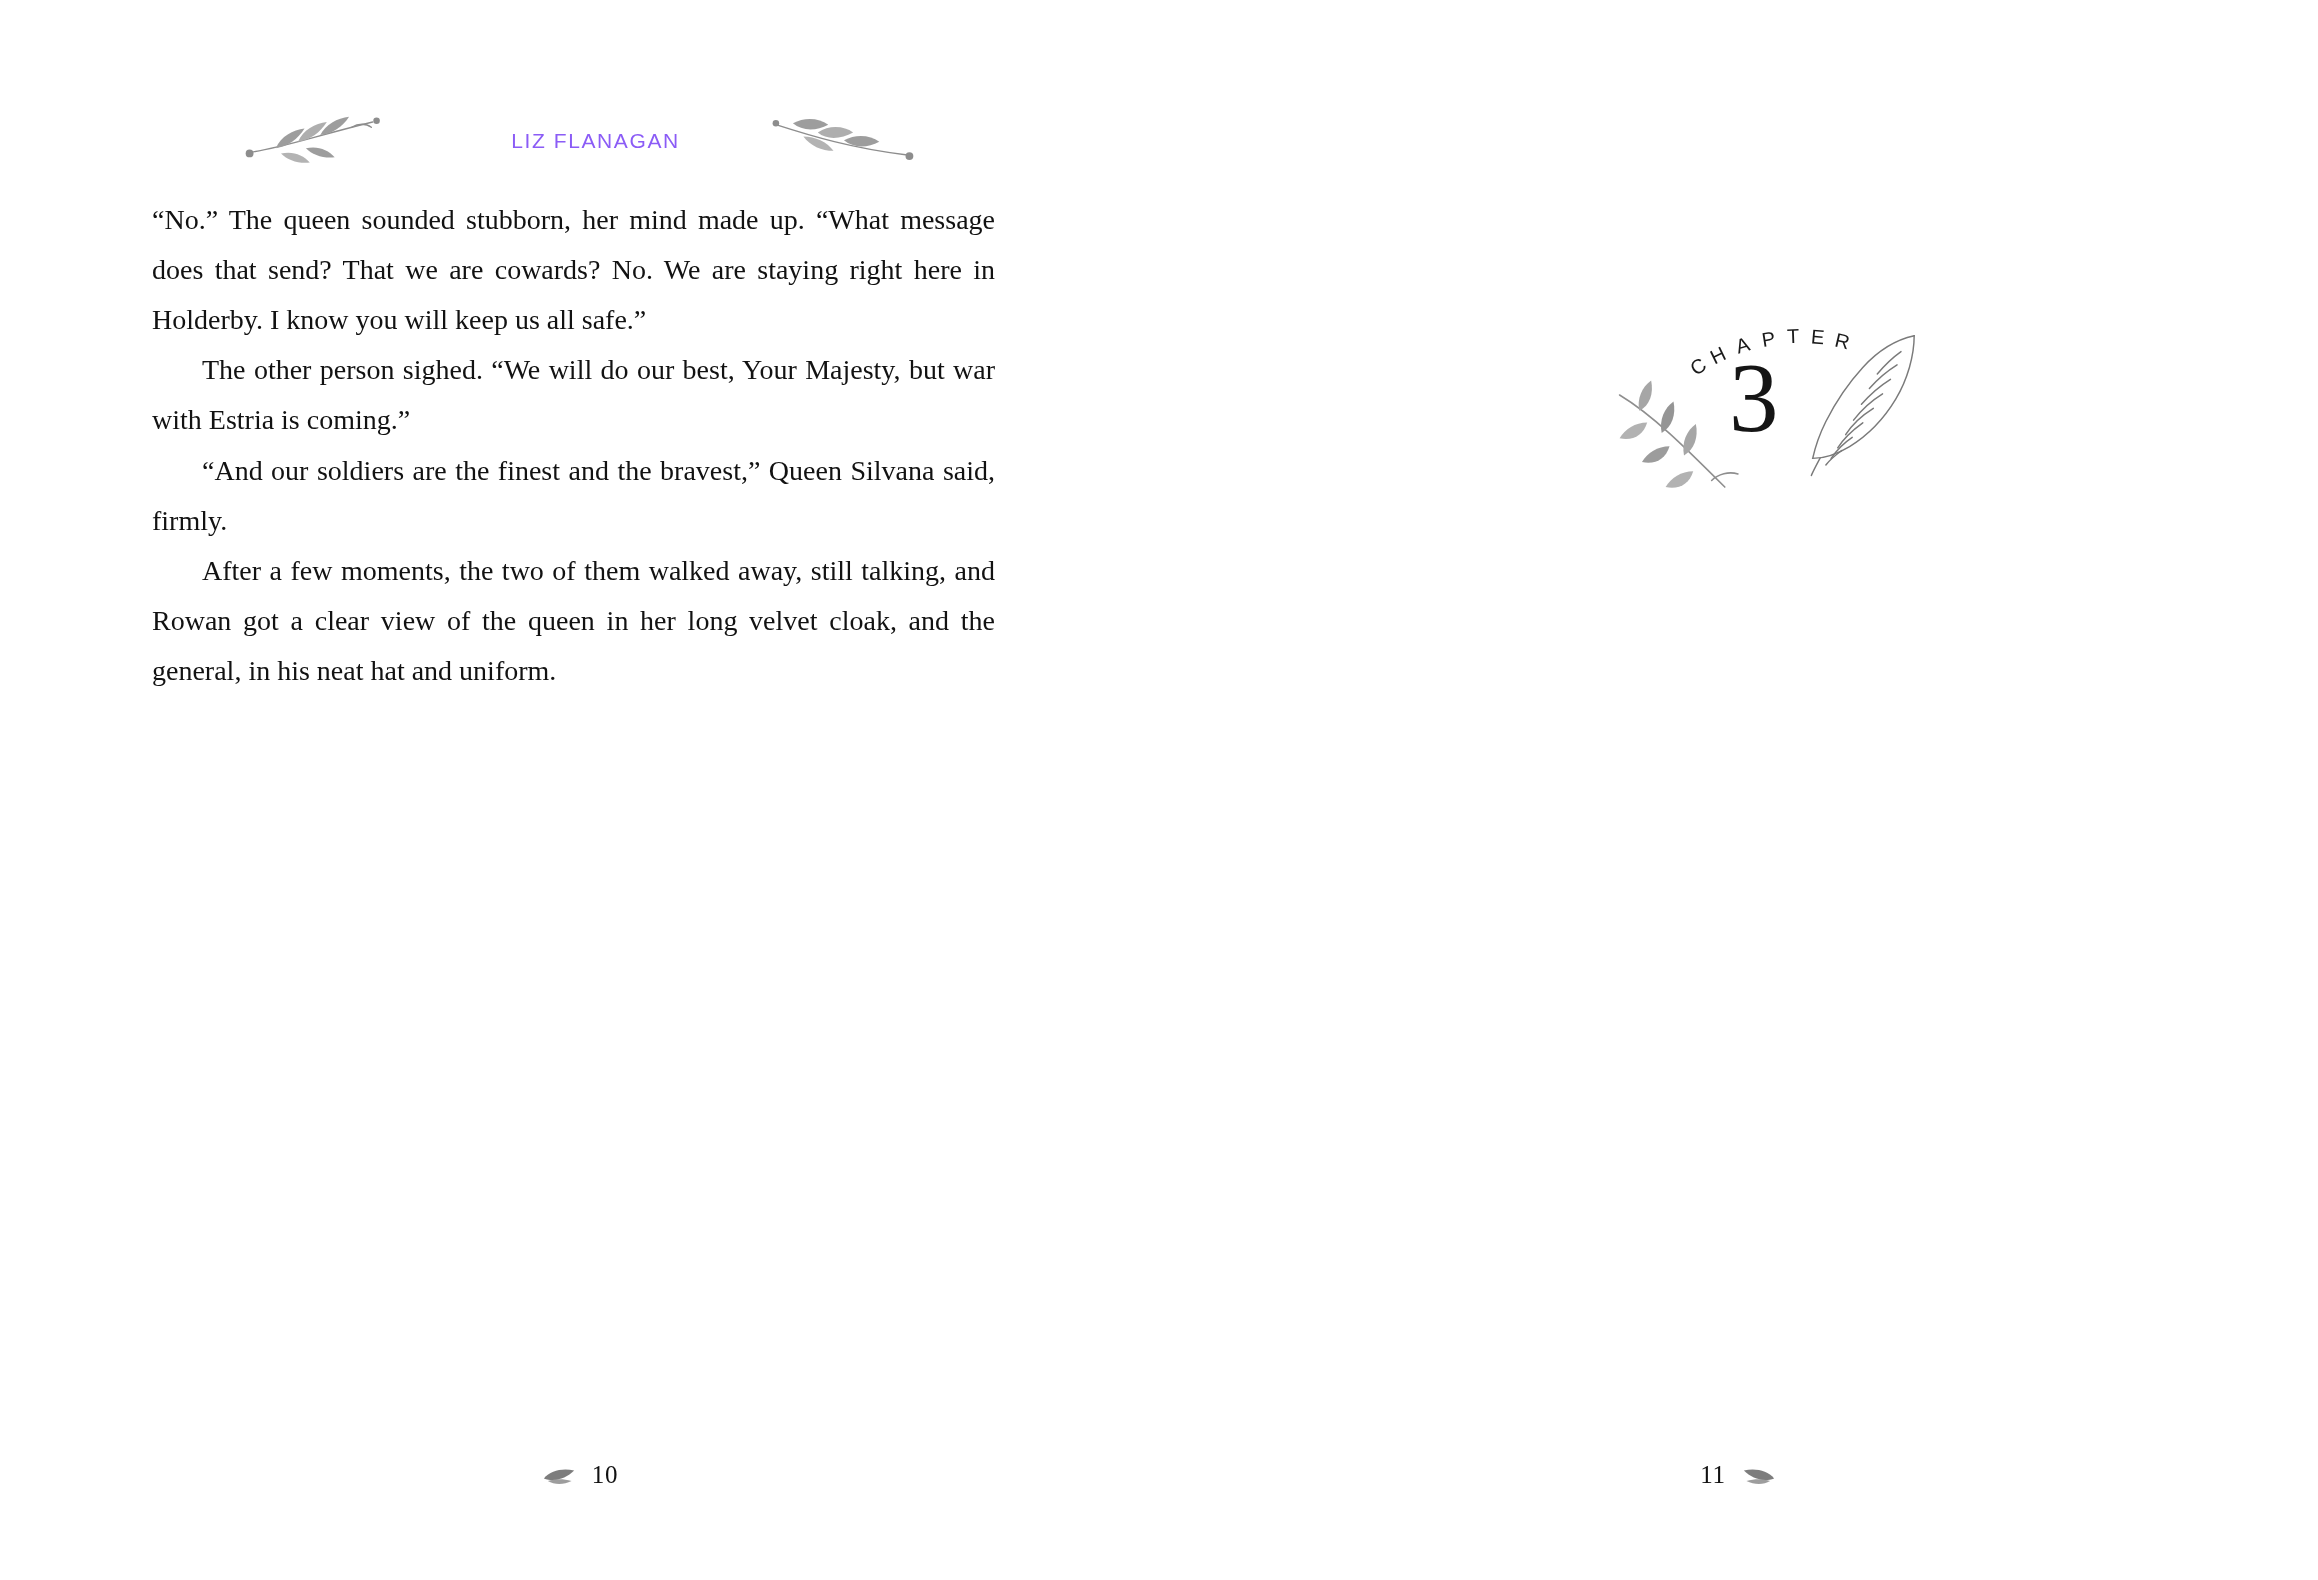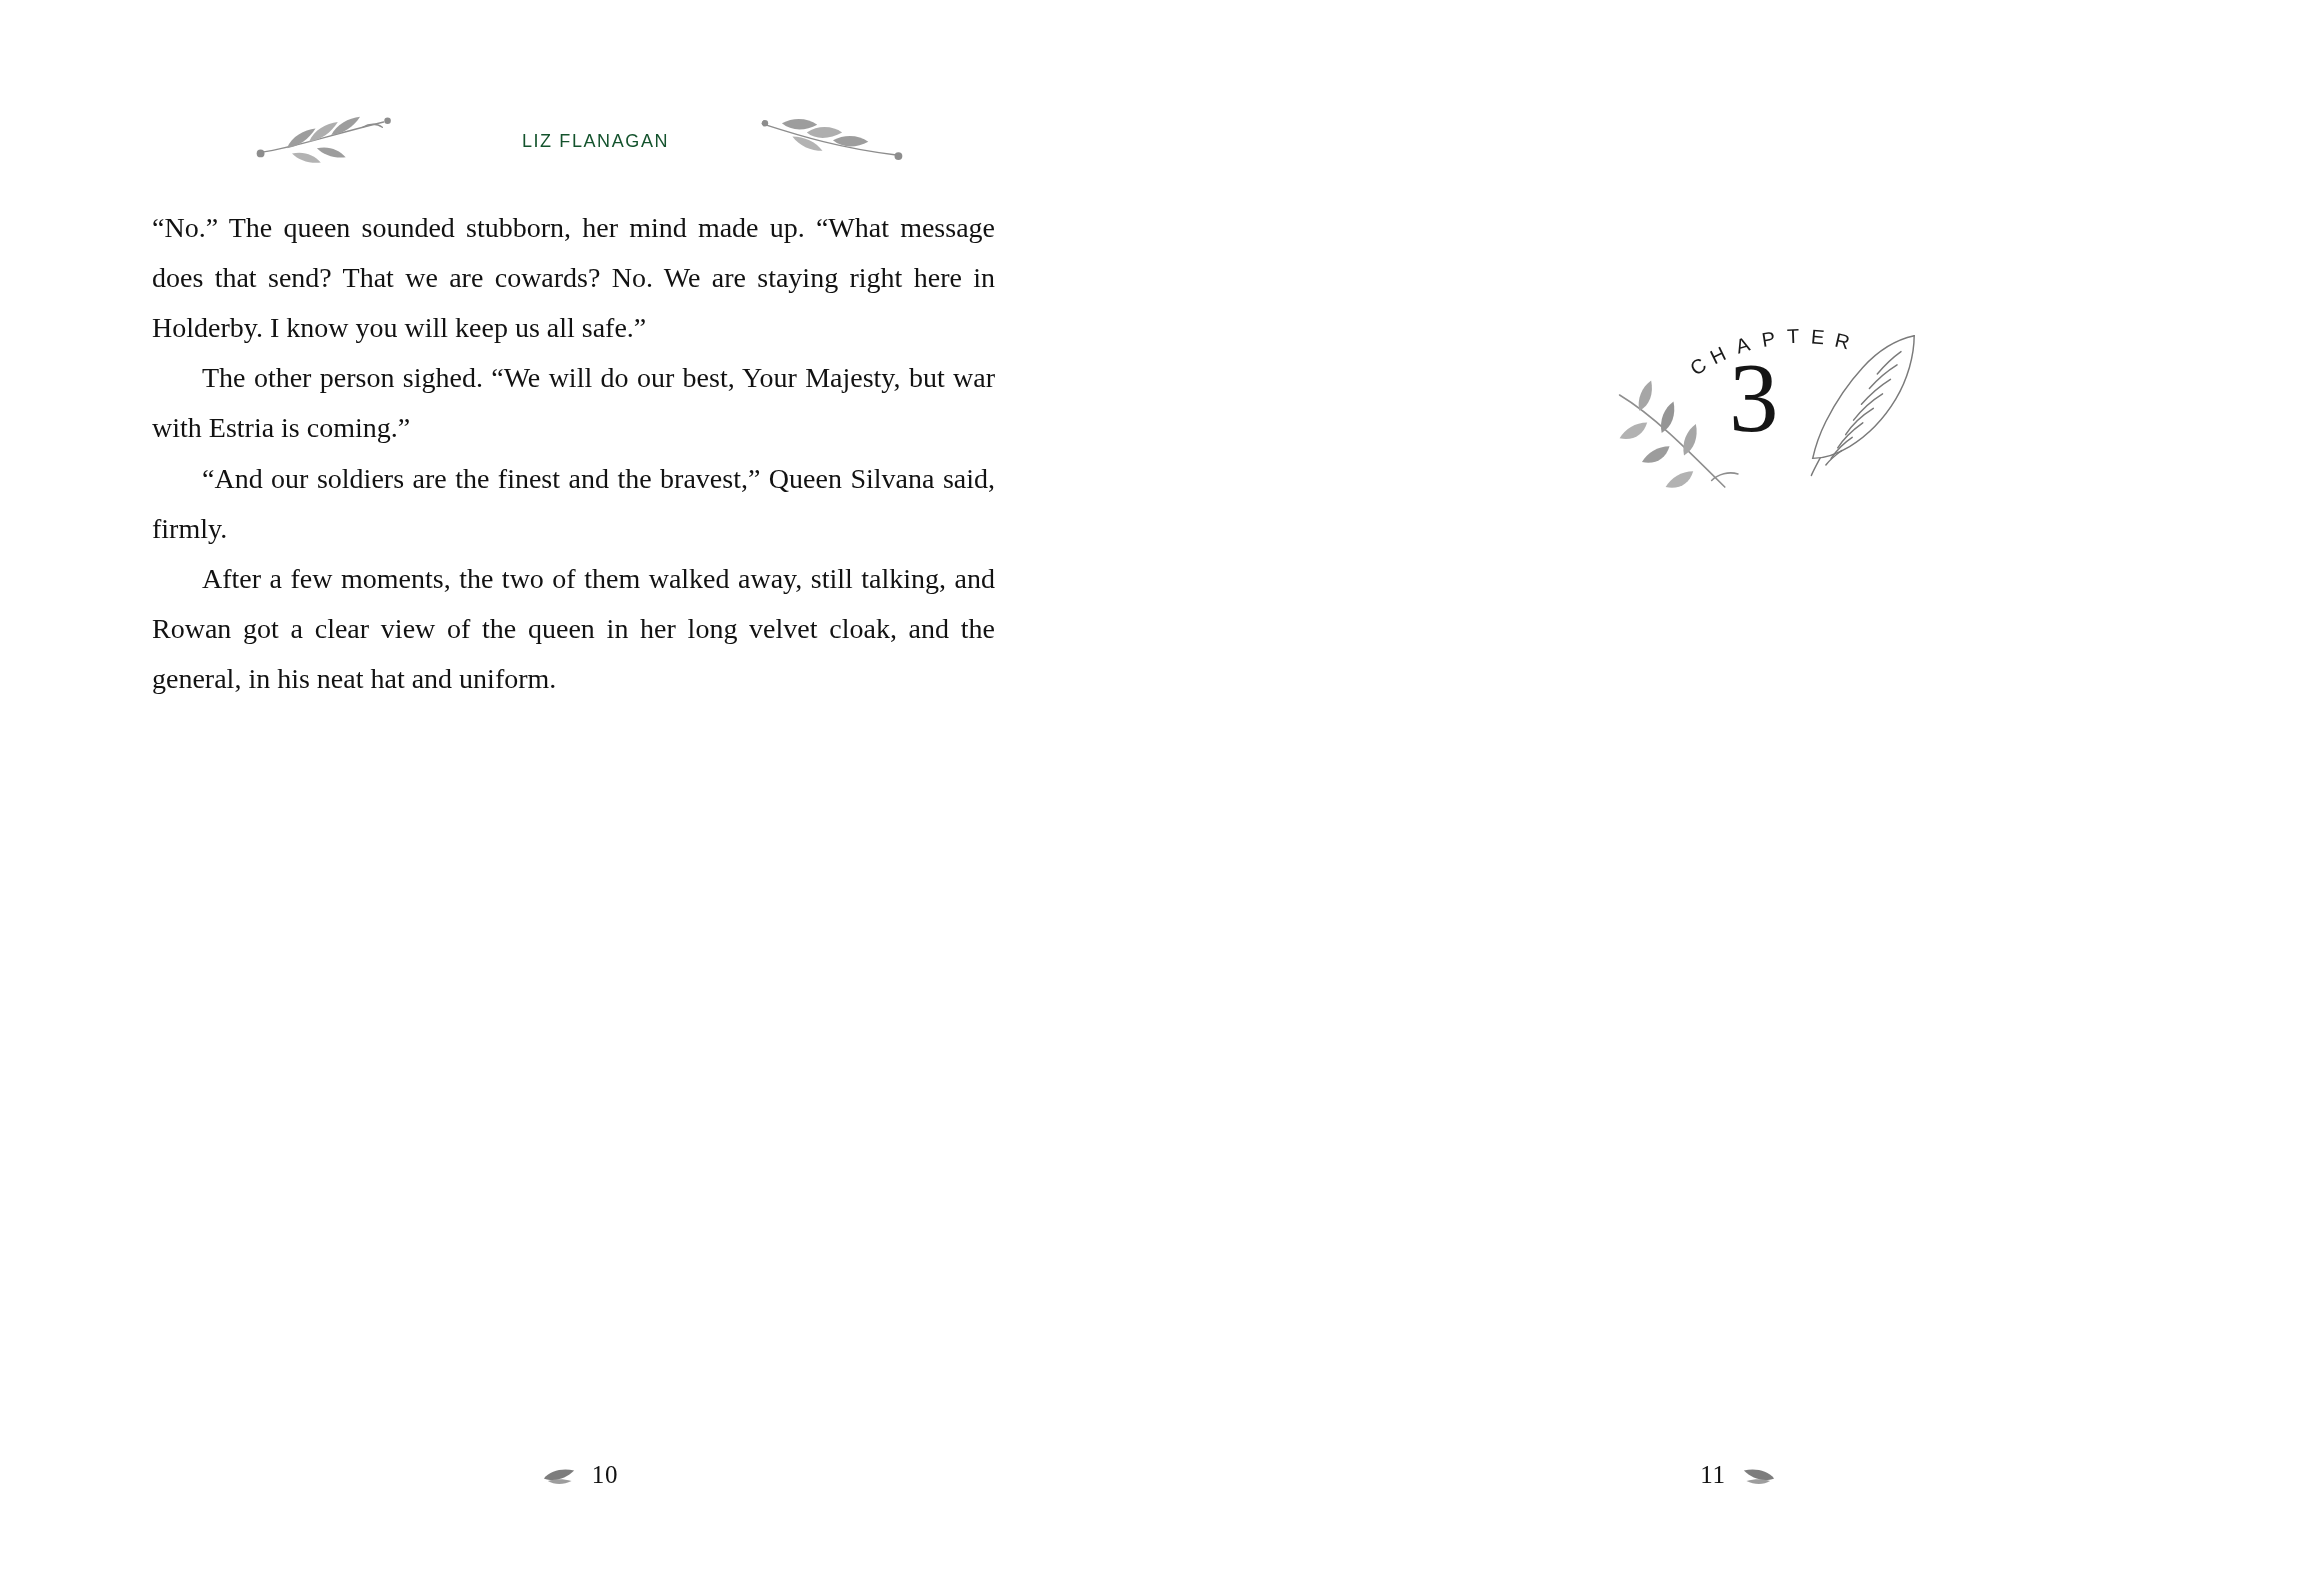--- a/index.html
+++ b/index.html
@@ -40,36 +40,36 @@
     left: 0;
     width: 1159px;
     display: flex;
     align-items: center;
     justify-content: center;
     gap: 86px;
   }
 
   .running-head .author {
     font-family: "Liberation Sans", sans-serif;
-    font-size: 18px;
+    font-size: 21px;
     letter-spacing: 1.6px;
-    color: #14532d;
+    color: #8b5cf6;
     white-space: nowrap;
     margin-left: 32px;
   }
 
   .sprig {
     width: 152px;
     height: 72px;
     opacity: 0.85;
   }
 
   .body-col {
     position: absolute;
-    top: 203px;
+    top: 195px;
     width: 843px;
     font-size: 28px;
     line-height: 1.79;
     text-align: justify;
     color: #121212;
   }
 
   .left-page .body-col {
     left: 152px;
   }

